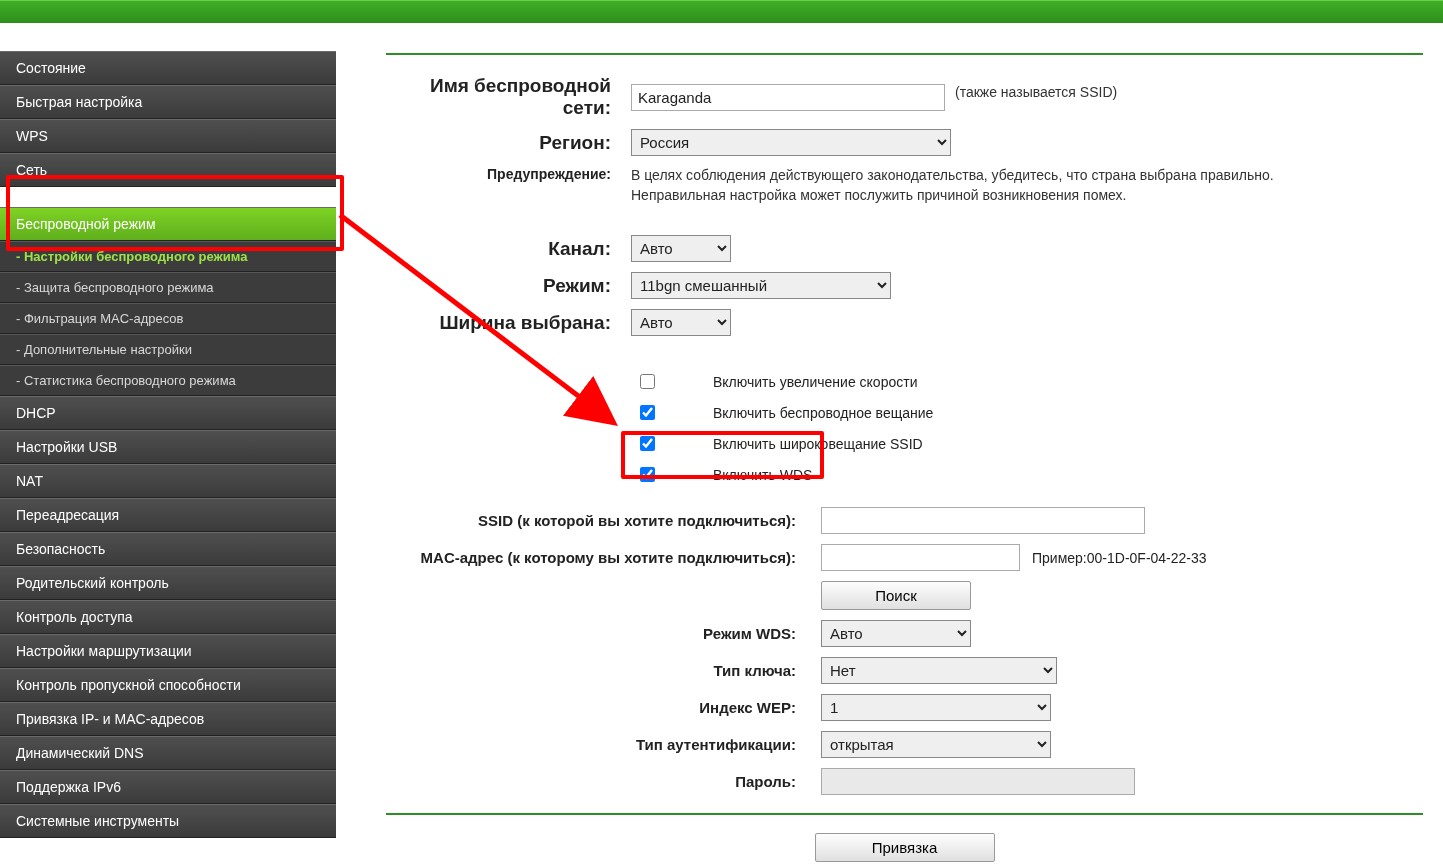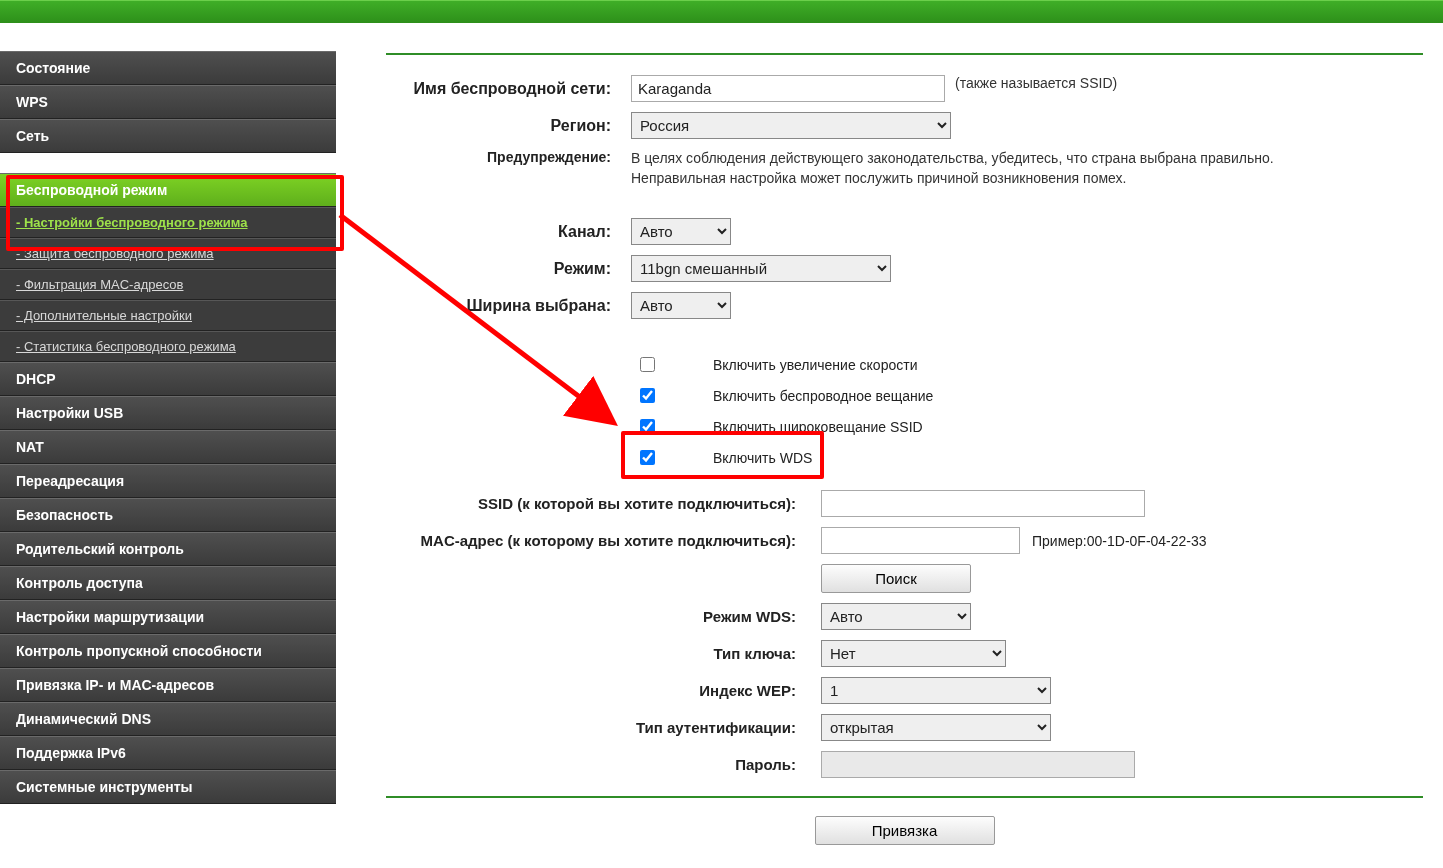--- a/index.html
+++ b/index.html
@@ -30,38 +30,37 @@
   flex-shrink: 0;
   padding-top: 28px;
 }
 .s-item {
   background: linear-gradient(#4f4f4f, #3b3b3b);
   color: #fff;
   padding: 8px 16px;
   border-top: 1px solid #6a6a6a;
   border-bottom: 1px solid #222;
   font-size: 14px;
-  font-weight: bold;
+  font-weight: normal;
   cursor: pointer;
 }
 .s-item.active {
   background: linear-gradient(#7ed324, #5faf1c);
   color: #fff;
   margin-top: 20px;
 }
 .s-sub {
   background: #3c3c3c;
   color: #d8d8d8;
   padding: 7px 16px;
   border-top: 1px solid #575757;
   border-bottom: 1px solid #222;
   font-size: 13px;
   font-weight: normal;
   cursor: pointer;
-  text-decoration: underline;
 }
 .s-sub.sub-active {
   color: #9ee24a;
   font-weight: bold;
 }
 .main {
   flex: 1;
   padding: 30px 20px 20px 50px;
   position: relative;
 }
@@ -73,21 +72,21 @@
   display: flex;
   align-items: center;
   margin-bottom: 10px;
 }
 .row .lbl {
   width: 225px;
   text-align: right;
   font-weight: bold;
   padding-right: 20px;
   color: #222;
-  font-size: 16px;
+  font-size: 19px;
 }
 .row .val {
   display: flex;
   align-items: flex-start;
   gap: 10px;
   flex: 1;
 }
 input[type=text] {
   border: 1px solid #aaa;
   padding: 4px 6px;
@@ -208,20 +207,21 @@
 }
 </style>
 </head>
 <body>
 
 <div class="outer">
   <div class="topbar"></div>
   <div class="content-wrap">
     <div class="sidebar" id="sidebar">
         <div class="s-item">Состояние</div>
+        <div class="s-item">Быстрая настройка</div>
         <div class="s-item">WPS</div>
         <div class="s-item">Сеть</div>
         <div class="s-item active">Беспроводной режим</div>
         <div class="s-sub sub-active">- Настройки беспроводного режима</div>
         <div class="s-sub">- Защита беспроводного режима</div>
         <div class="s-sub">- Фильтрация MAC-адресов</div>
         <div class="s-sub">- Дополнительные настройки</div>
         <div class="s-sub">- Статистика беспроводного режима</div>
         <div class="s-item">DHCP</div>
         <div class="s-item">Настройки USB</div>
@@ -333,21 +333,21 @@
           <div class="lbl2">Режим WDS:</div>
           <div class="val">
             <select style="width:150px">
               <option>Авто</option>
             </select>
           </div>
         </div>
         <div class="wds-row">
           <div class="lbl2">Тип ключа:</div>
           <div class="val">
-            <select style="width:185px">
+            <select style="width:236px">
               <option>Нет</option>
             </select>
           </div>
         </div>
         <div class="wds-row">
           <div class="lbl2">Индекс WEP:</div>
           <div class="val">
             <select style="width:230px">
               <option>1</option>
             </select>

